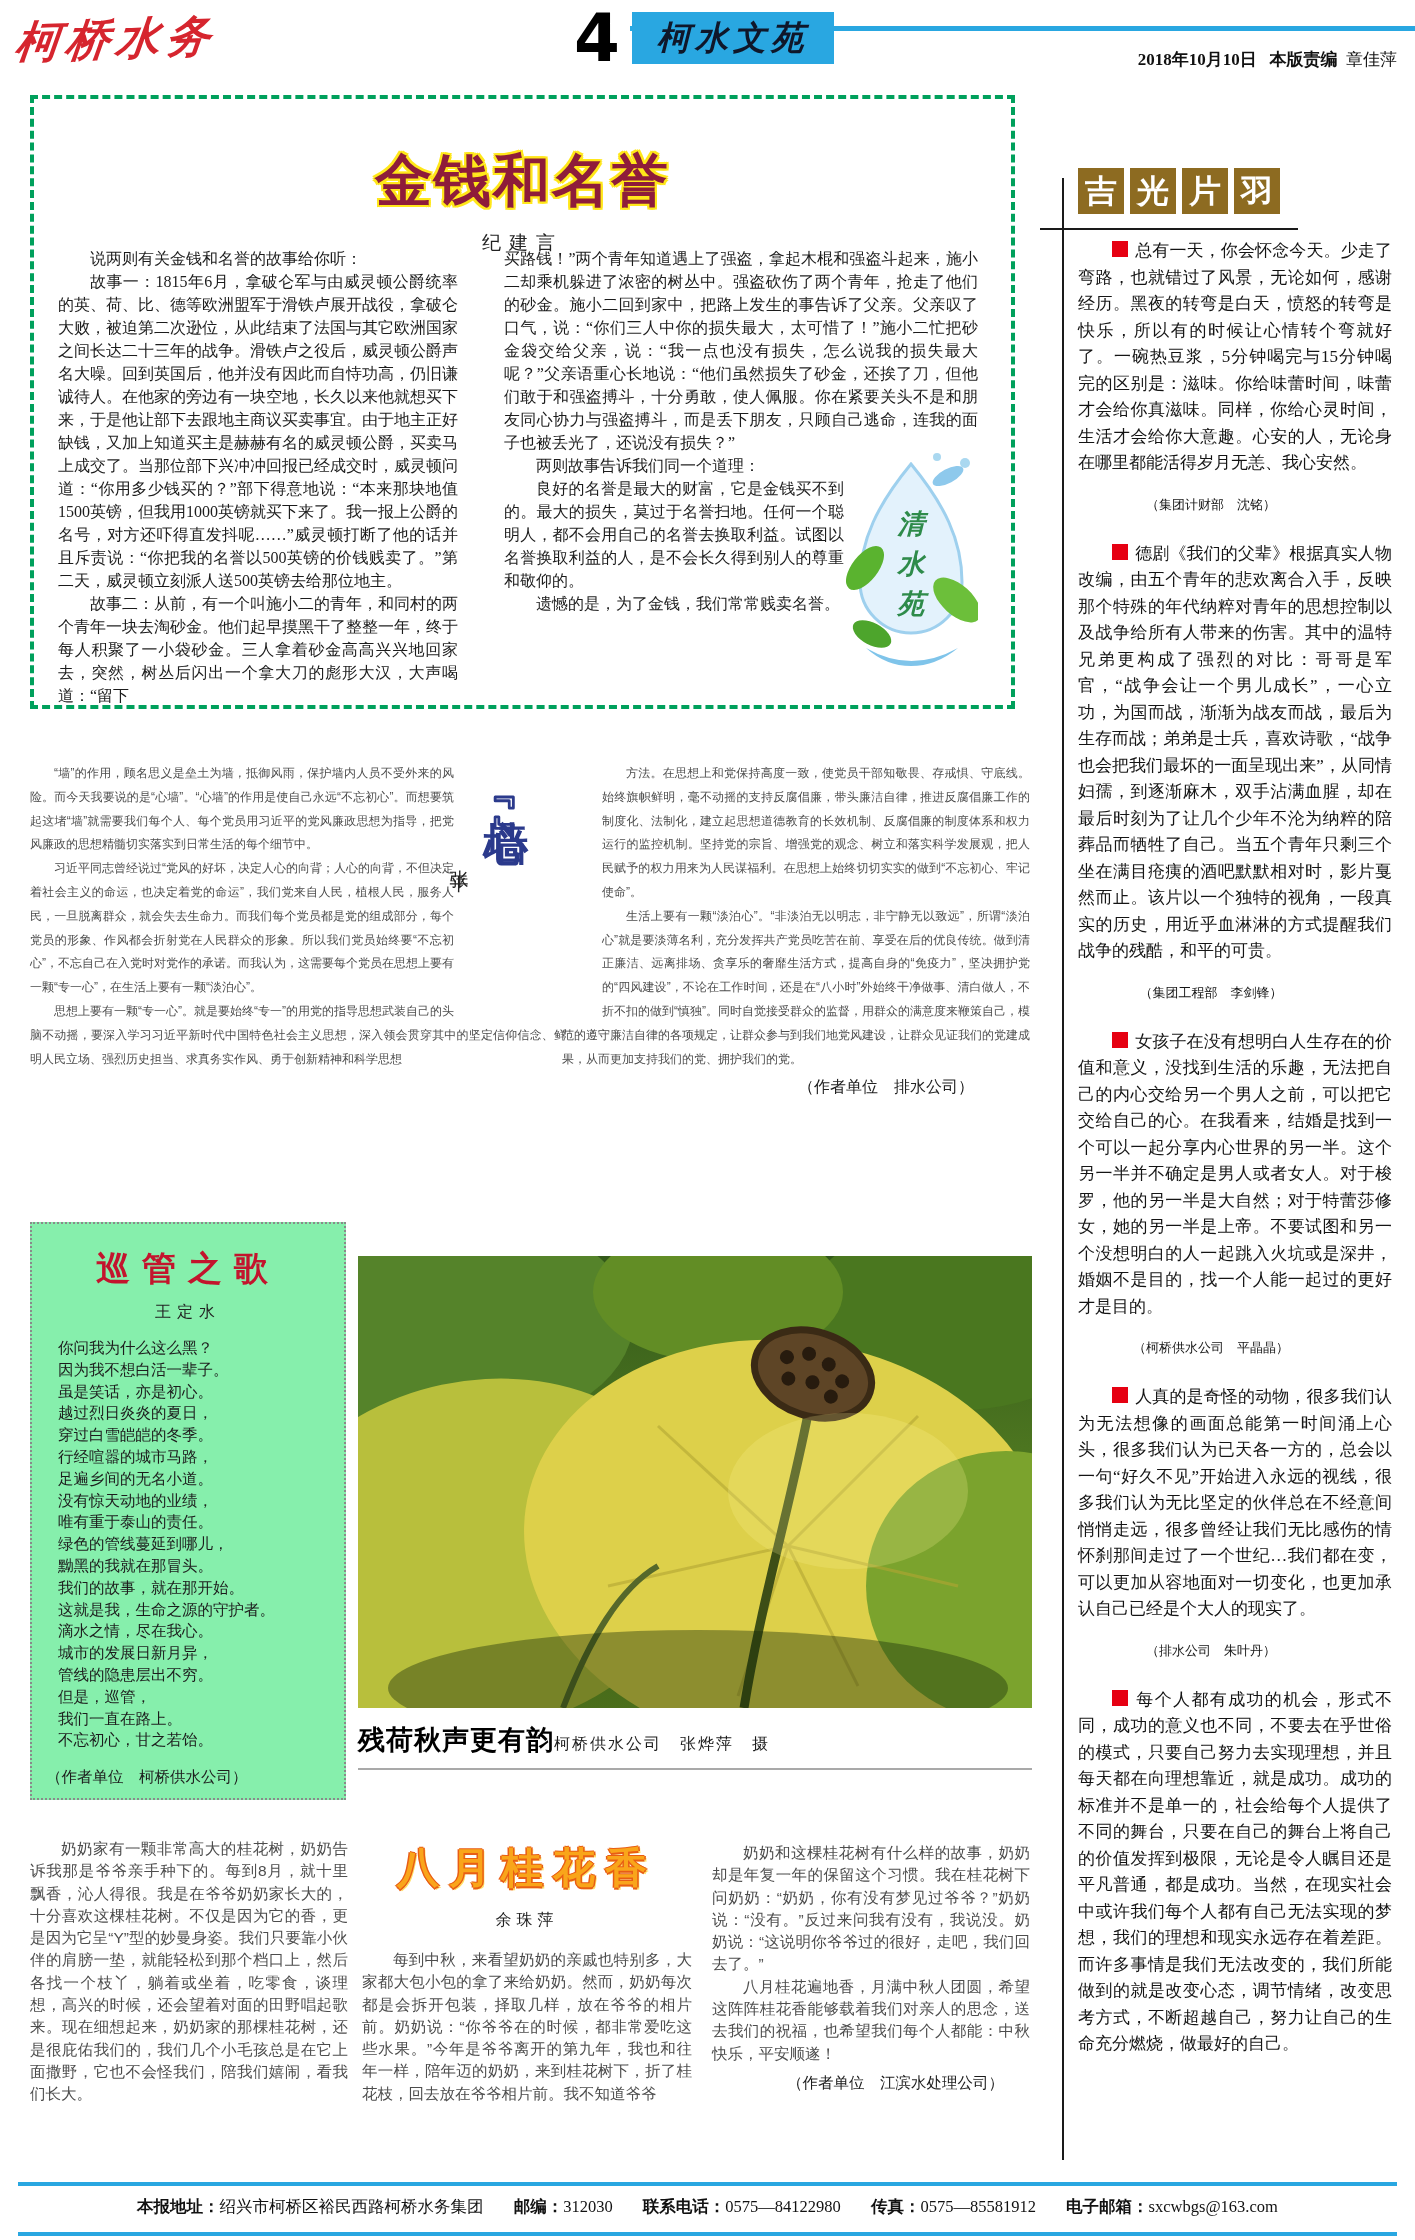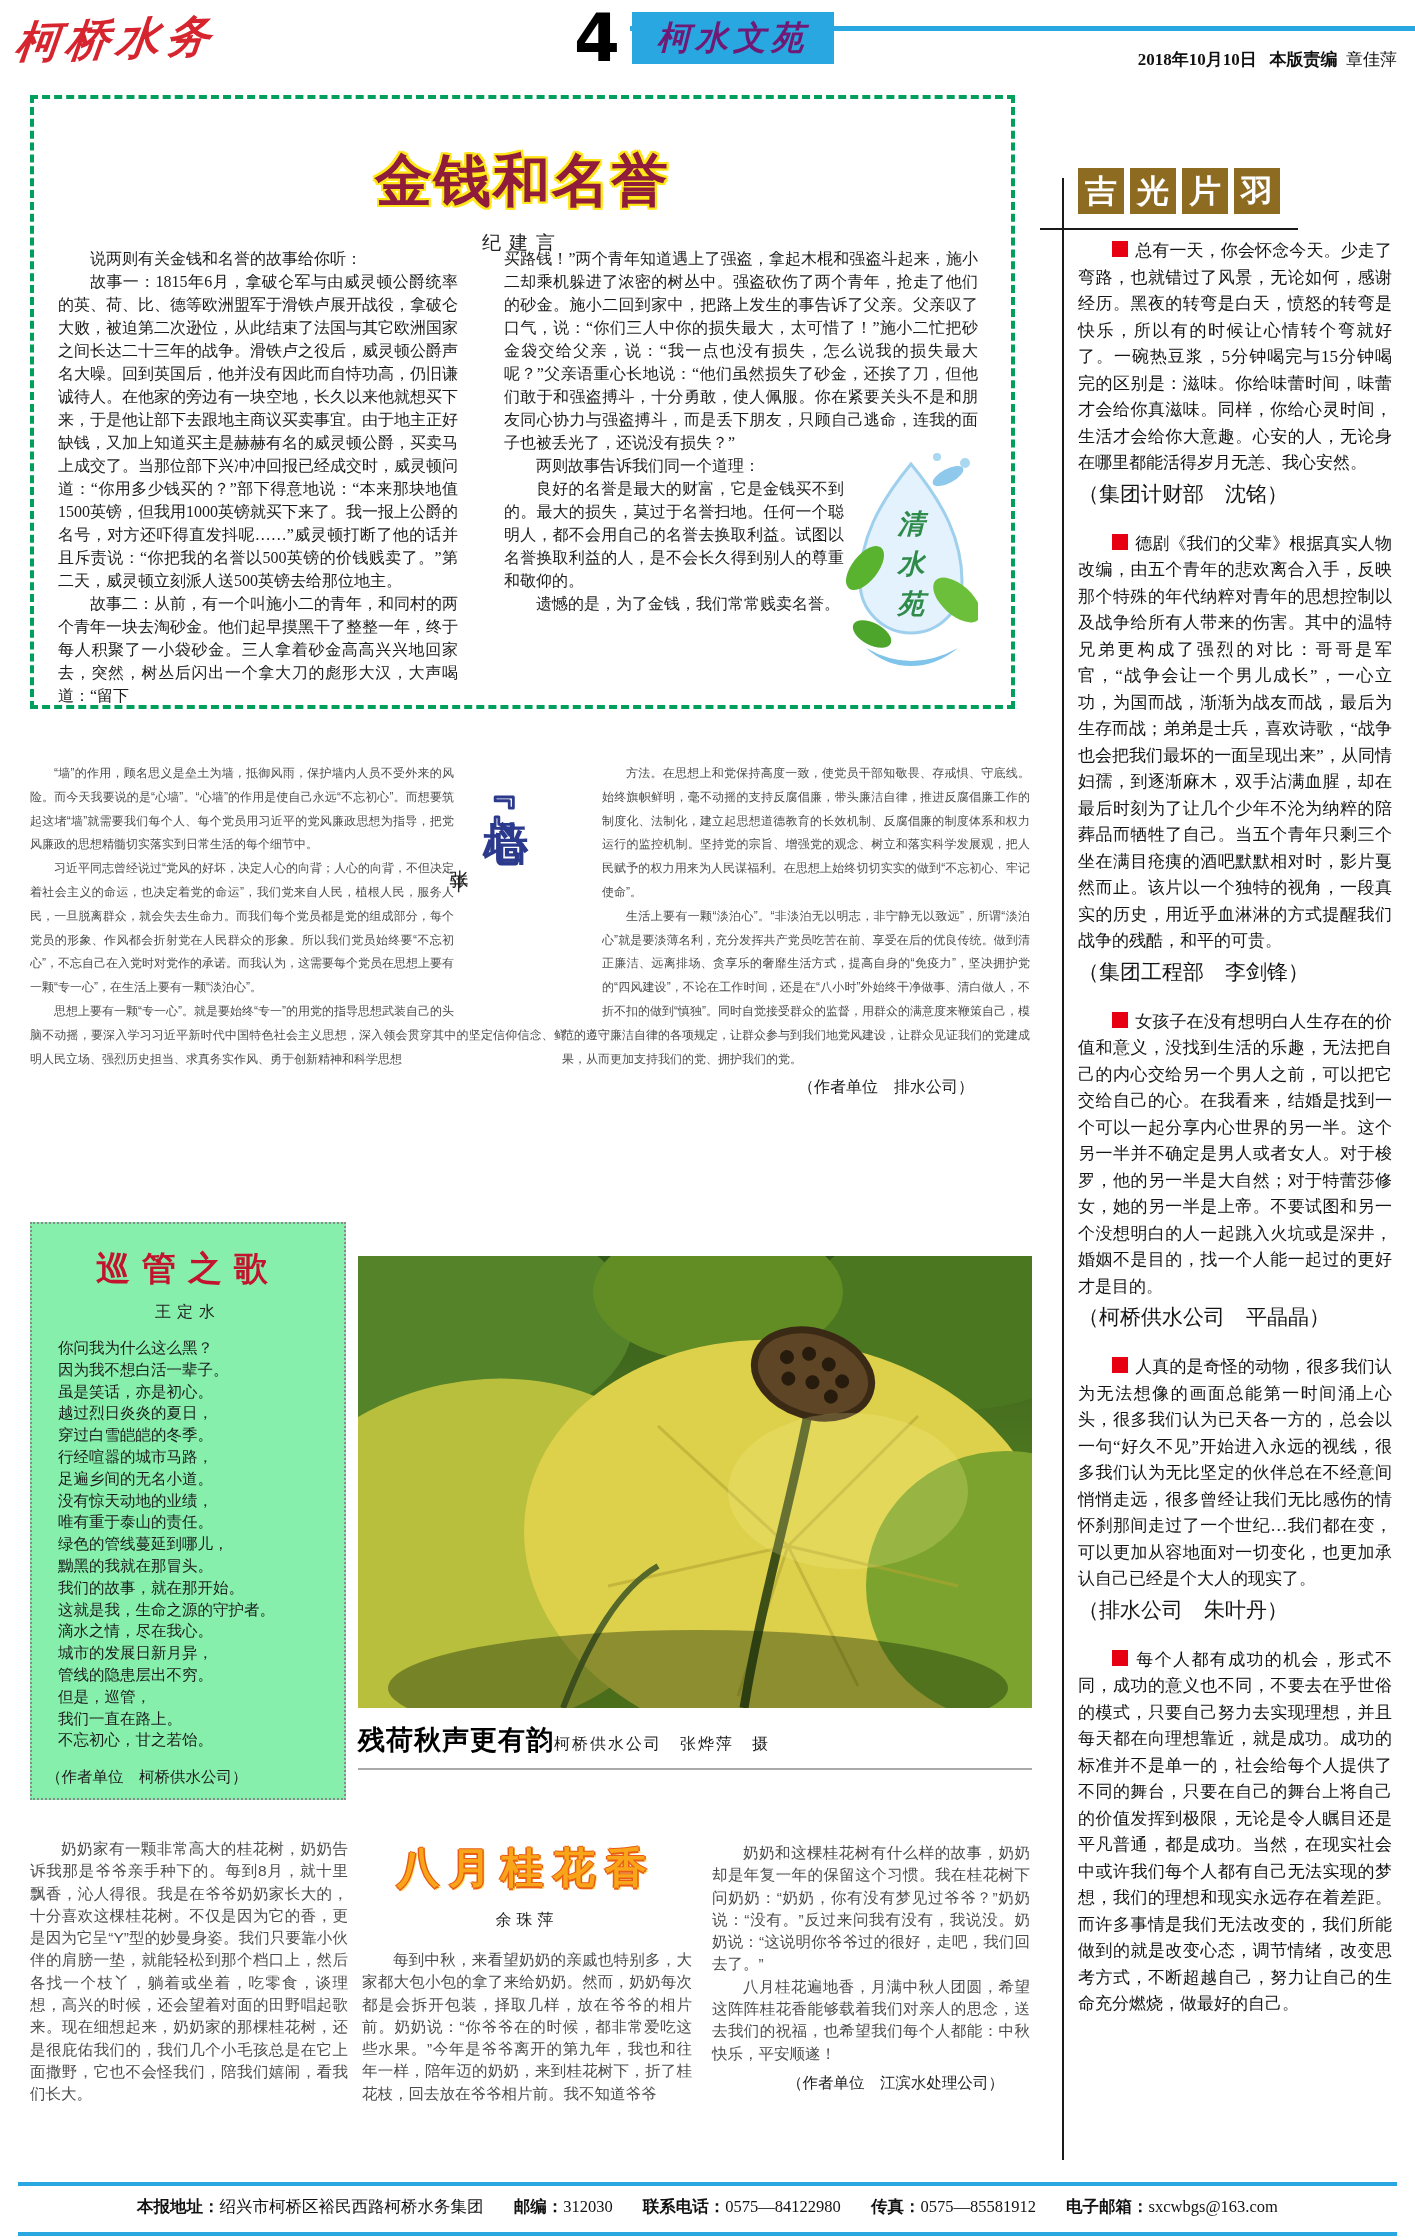--- a/index.html
+++ b/index.html
@@ -7,21 +7,21 @@
         font-family:"Liberation Serif","DejaVu Serif",serif;color:#1a1a1a;}
   p{margin:0;}
 
   
   .masthead{position:absolute;left:16px;top:10px;font-size:44px;font-weight:bold;font-style:italic;
             color:#d6252e;letter-spacing:6px;transform:skewX(-8deg) rotate(-2deg);font-family:"Liberation Serif",serif;}
   .topline{position:absolute;left:630px;top:26px;width:785px;height:5px;background:#29a7e1;}
   .pagenum{position:absolute;left:574px;top:0px;font-size:66px;font-weight:900;color:#000;
            font-family:"DejaVu Sans","Liberation Sans",sans-serif;}
   .section-box{position:absolute;left:632px;top:12px;width:202px;height:52px;background:#29a7e1;
-               color:#701a75;font-size:33px;font-weight:bold;font-style:italic;text-align:center;
+               color:#0f172a;font-size:33px;font-weight:bold;font-style:italic;text-align:center;
                line-height:52px;letter-spacing:5px;}
   .dateline{position:absolute;right:18px;top:48px;font-size:17px;font-weight:bold;color:#111;}
   .dateline .ed-name{font-weight:normal;}
 
   
   .main-box{position:absolute;left:30px;top:95px;width:977px;height:606px;border:4px dashed #00a05c;background:#fff;}
   .mt-wrap{position:absolute;left:0;right:0;top:44px;text-align:center;}
   .main-title{display:inline-block;font-size:57px;font-weight:bold;color:#8e1c3a;letter-spacing:2px;
       text-shadow:2px 0 #ffe71a,-2px 0 #ffe71a,0 2px #ffe71a,0 -2px #ffe71a,
                   2px 2px #ffe71a,-2px -2px #ffe71a,2px -2px #ffe71a,-2px 2px #ffe71a;}
@@ -44,21 +44,21 @@
   .jg-vline{position:absolute;left:1062px;top:178px;width:2px;height:1982px;background:#1a1a1a;}
   .jg-hline{position:absolute;left:1040px;top:228px;width:258px;height:2px;background:#1a1a1a;}
   .jg-col{position:absolute;left:1078px;top:168px;width:314px;}
   .jg-head{display:flex;gap:6px;}
   .jg-sq{width:46px;height:46px;background:#8d6b21;color:#fff;font-size:32px;font-weight:bold;
          text-align:center;line-height:46px;}
   .jg-items{margin-top:24px;}
   .jg-item{margin-bottom:23px;}
   .jg-text{font-size:17px;line-height:26.5px;text-align:justify;text-indent:2em;color:#141414;}
   .bullet{display:inline-block;width:16px;height:16px;background:#e60012;margin-right:7px;vertical-align:-1px;}
-  .jg-attr{font-size:21px;line-height:27px;text-align:left;padding-right:48px;color:#141414;margin-top:4px;}
+  .jg-attr{font-size:13px;line-height:27px;text-align:center;padding-right:48px;color:#141414;margin-top:14px;}
 
   
   .xq-colA{position:absolute;left:30px;top:762px;width:536px;}
   .xq-spacerA{float:right;width:112px;height:250px;}
   .xq-colB{position:absolute;left:562px;top:762px;width:468px;}
   .xq-spacerB{float:left;width:40px;height:250px;}
   .xq-p{font-size:12px;line-height:23.8px;text-align:justify;color:#4d4d4d;
         font-family:"Liberation Sans","DejaVu Sans",sans-serif;}
   .xq-attr{font-size:16px;line-height:24px;text-align:right;padding-right:56px;color:#222;margin-top:4px;
            font-family:"Liberation Serif",serif;}

